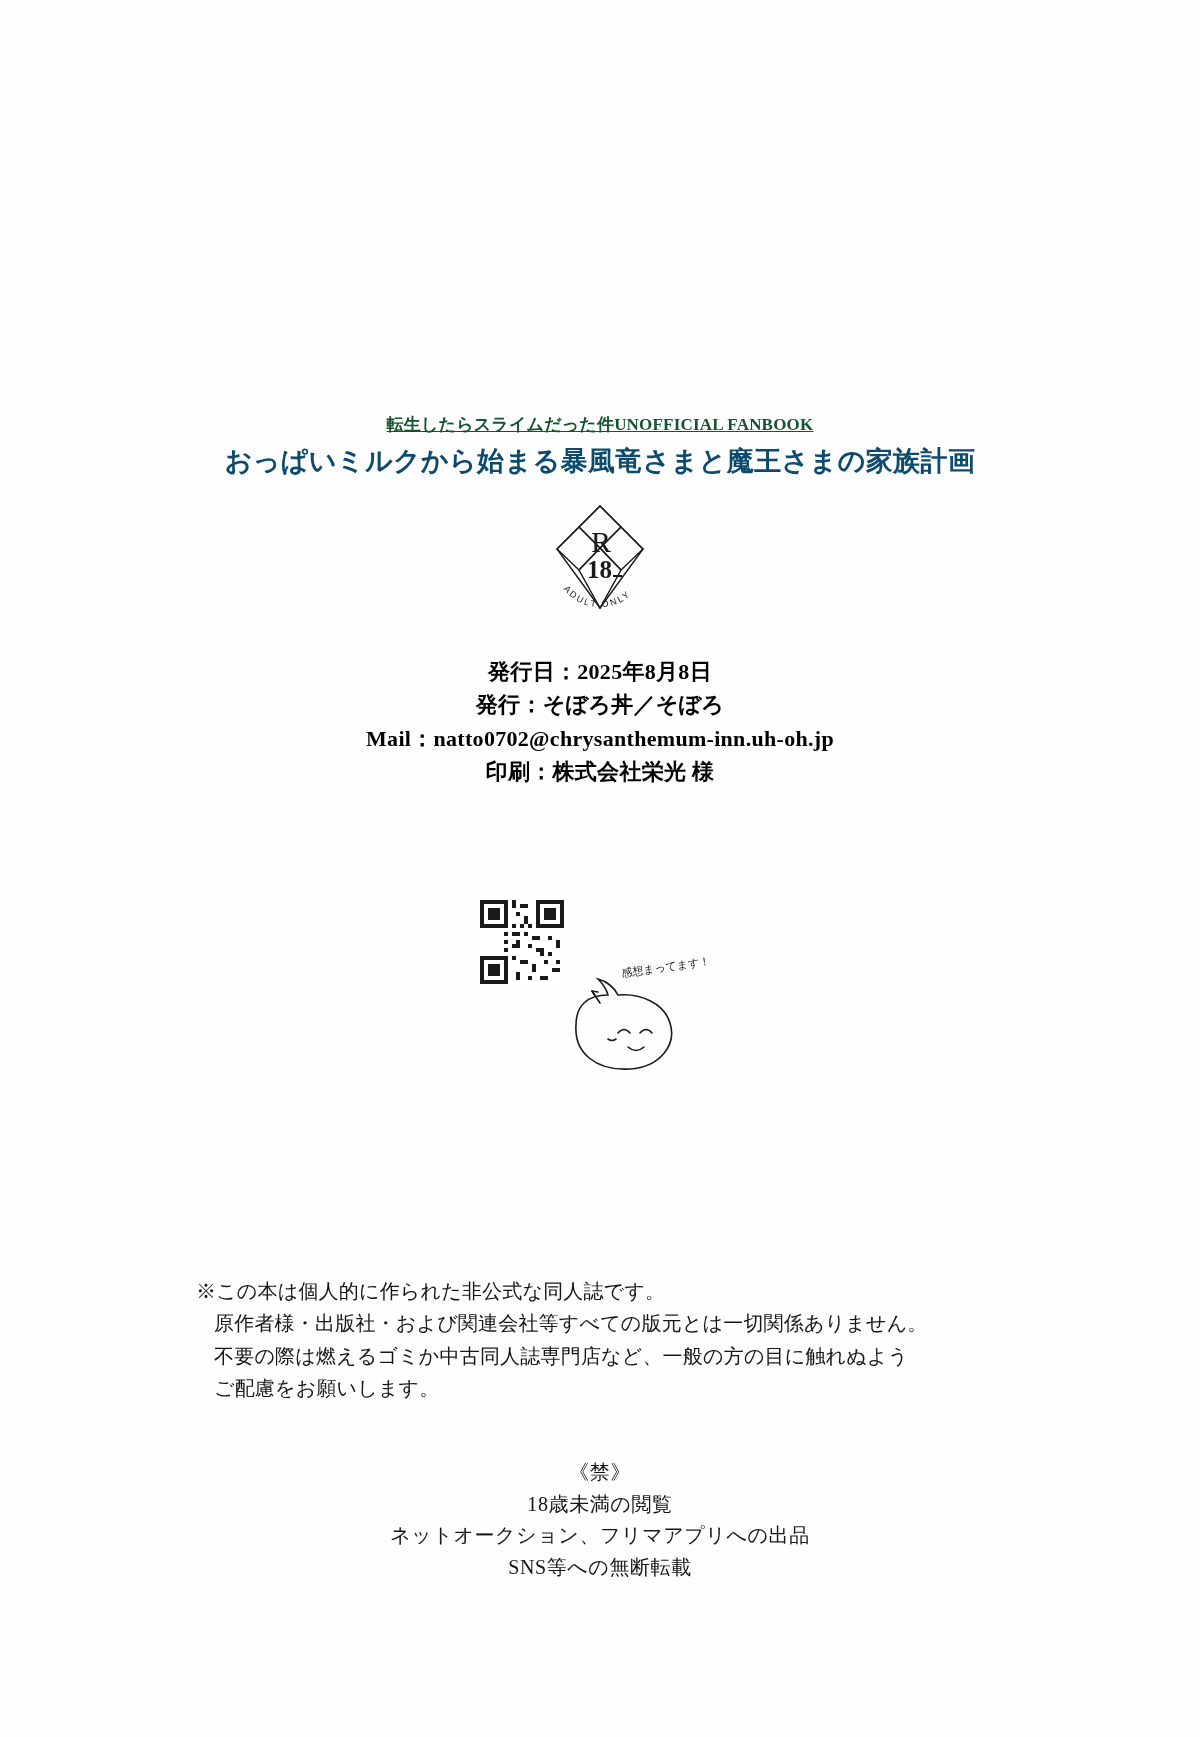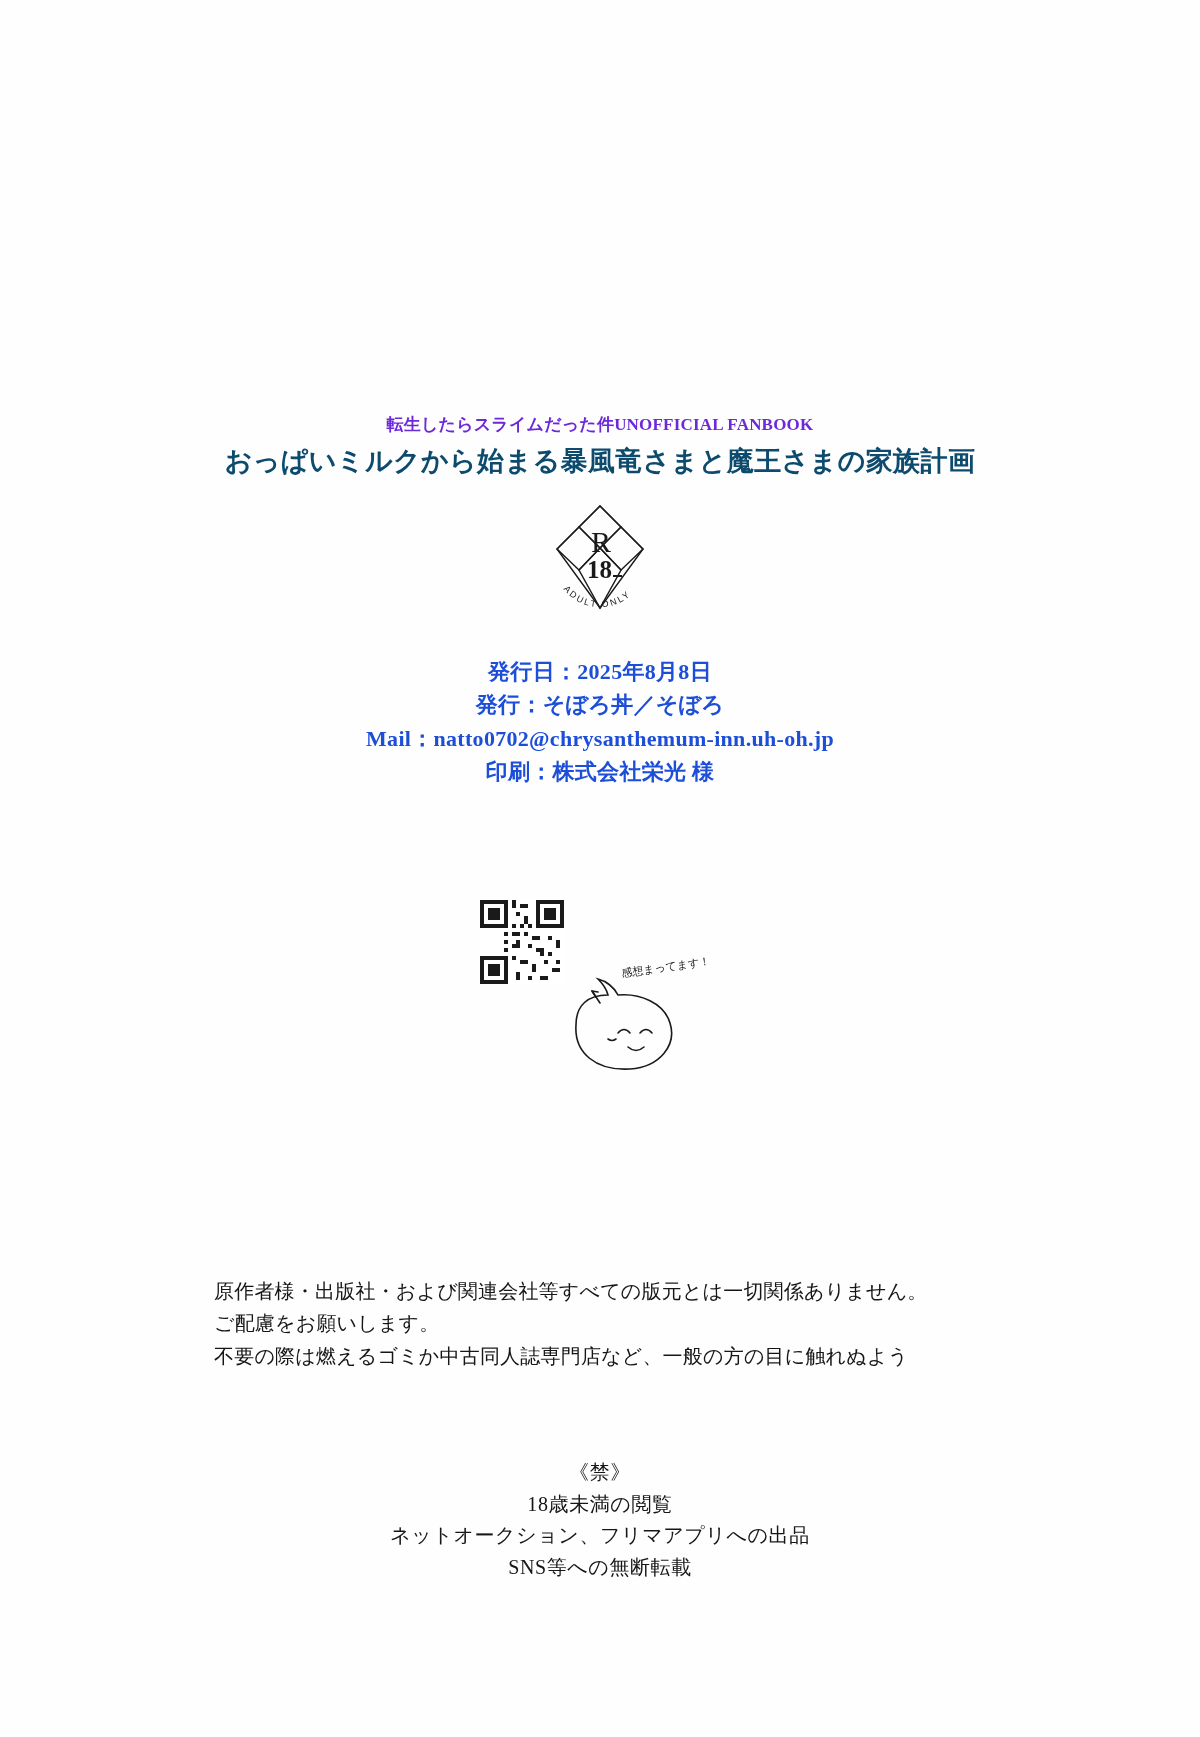--- a/index.html
+++ b/index.html
@@ -27,21 +27,22 @@
     top: 415px;
     left: 0;
     width: 100%;
     text-align: center;
   }
   .series-line {
     font-size: 17px;
     font-weight: bold;
     letter-spacing: 0.2px;
     line-height: 1.2;
-    color: #6d28d9;
+    color: #14532d;
+    text-decoration: underline;
   }
   .book-title {
     font-size: 27px;
     font-weight: bold;
     letter-spacing: 0.4px;
     margin-top: 8px;
     color: #0c4a6e;
   }
 
   
@@ -60,21 +61,21 @@
     position: absolute;
     top: 655px;
     left: 0;
     width: 100%;
     text-align: center;
     line-height: 1.52;
   }
   .pub-info div {
     font-size: 22px;
     font-weight: bold;
-    color: #1d4ed8;
+    color: #000000;
     letter-spacing: 0.3px;
   }
 
   
   .qr-block {
     position: absolute;
     top: 900px;
     left: 50%;
     transform: translateX(-50%);
     width: 260px;
@@ -237,23 +238,24 @@
         <path d="M110 78 q6 -7 12 0"></path>
 
         <path d="M98 92 q8 7 16 0"></path>
 
         <path d="M78 84 q4 3 8 0"></path>
       </svg>
     </div>
   </div>
 
   <div class="notice">
+    <div>※この本は個人的に作られた非公式な同人誌です。</div>
     <div class="indent">原作者様・出版社・および関連会社等すべての版元とは一切関係ありません。</div>
+    <div class="indent">不要の際は燃えるゴミか中古同人誌専門店など、一般の方の目に触れぬよう</div>
     <div class="indent">ご配慮をお願いします。</div>
-    <div class="indent">不要の際は燃えるゴミか中古同人誌専門店など、一般の方の目に触れぬよう</div>
   </div>
 
   <div class="prohibit">
     <div>《禁》</div>
     <div>18歳未満の閲覧</div>
     <div>ネットオークション、フリマアプリへの出品</div>
     <div>SNS等への無断転載</div>
   </div>
 
 </div>

